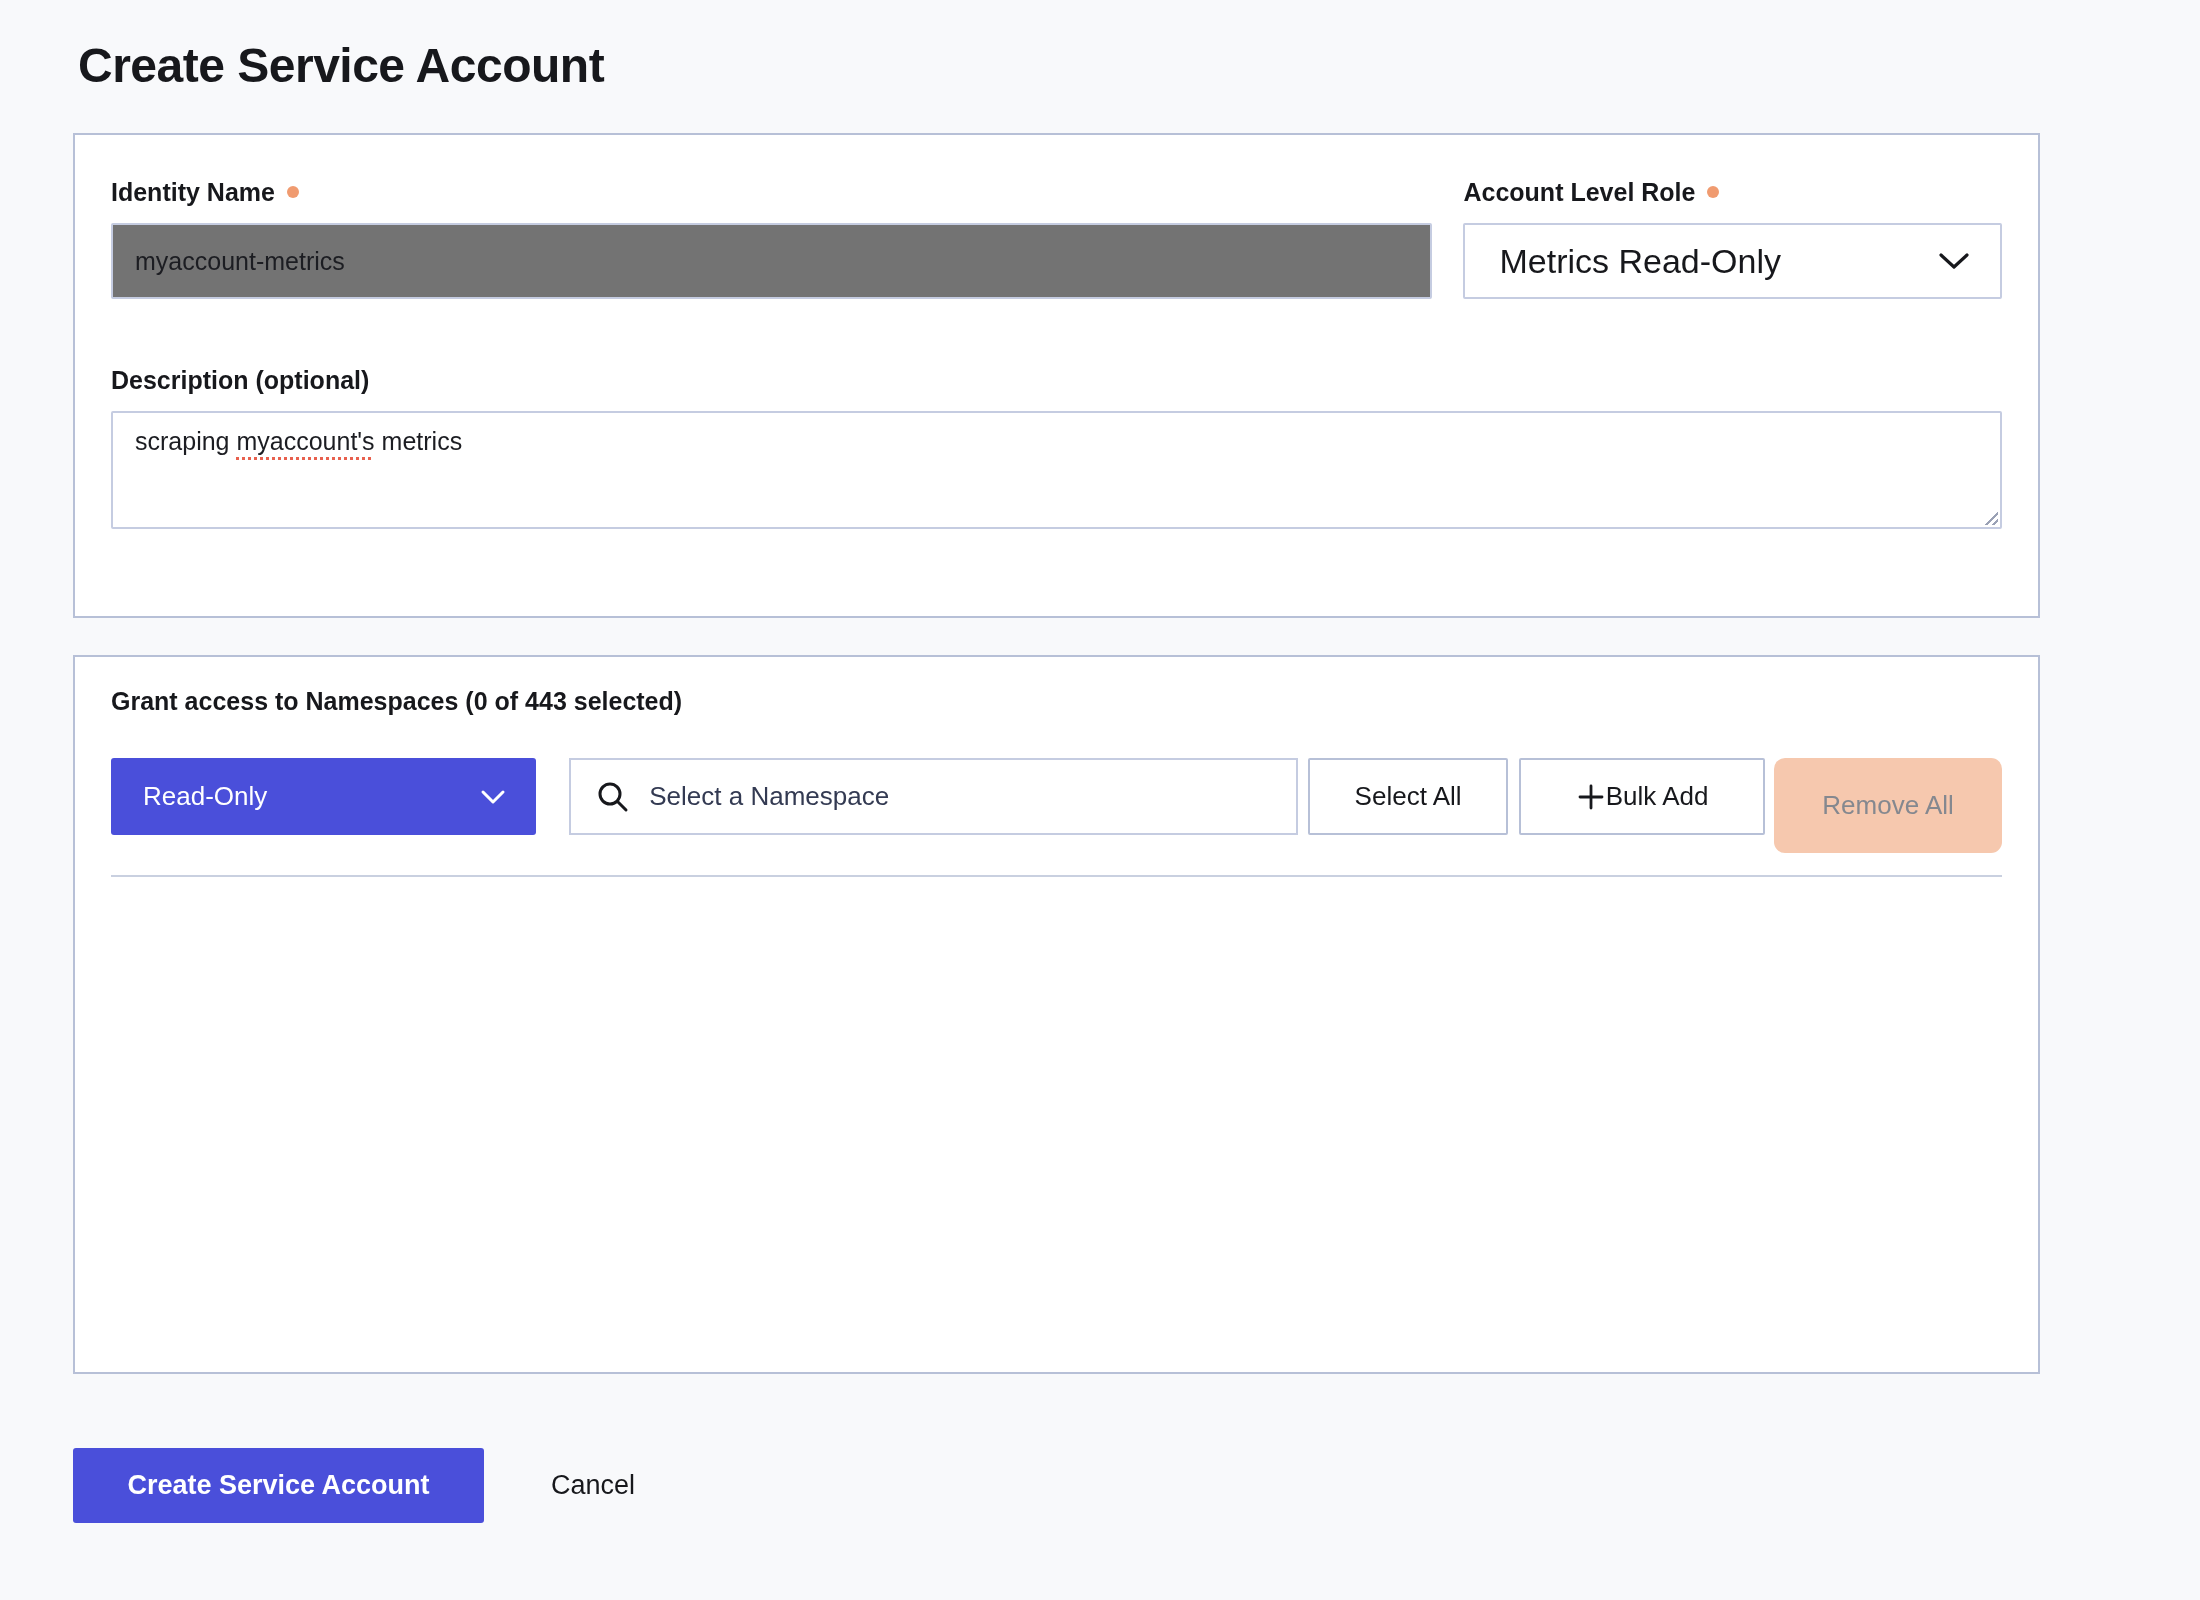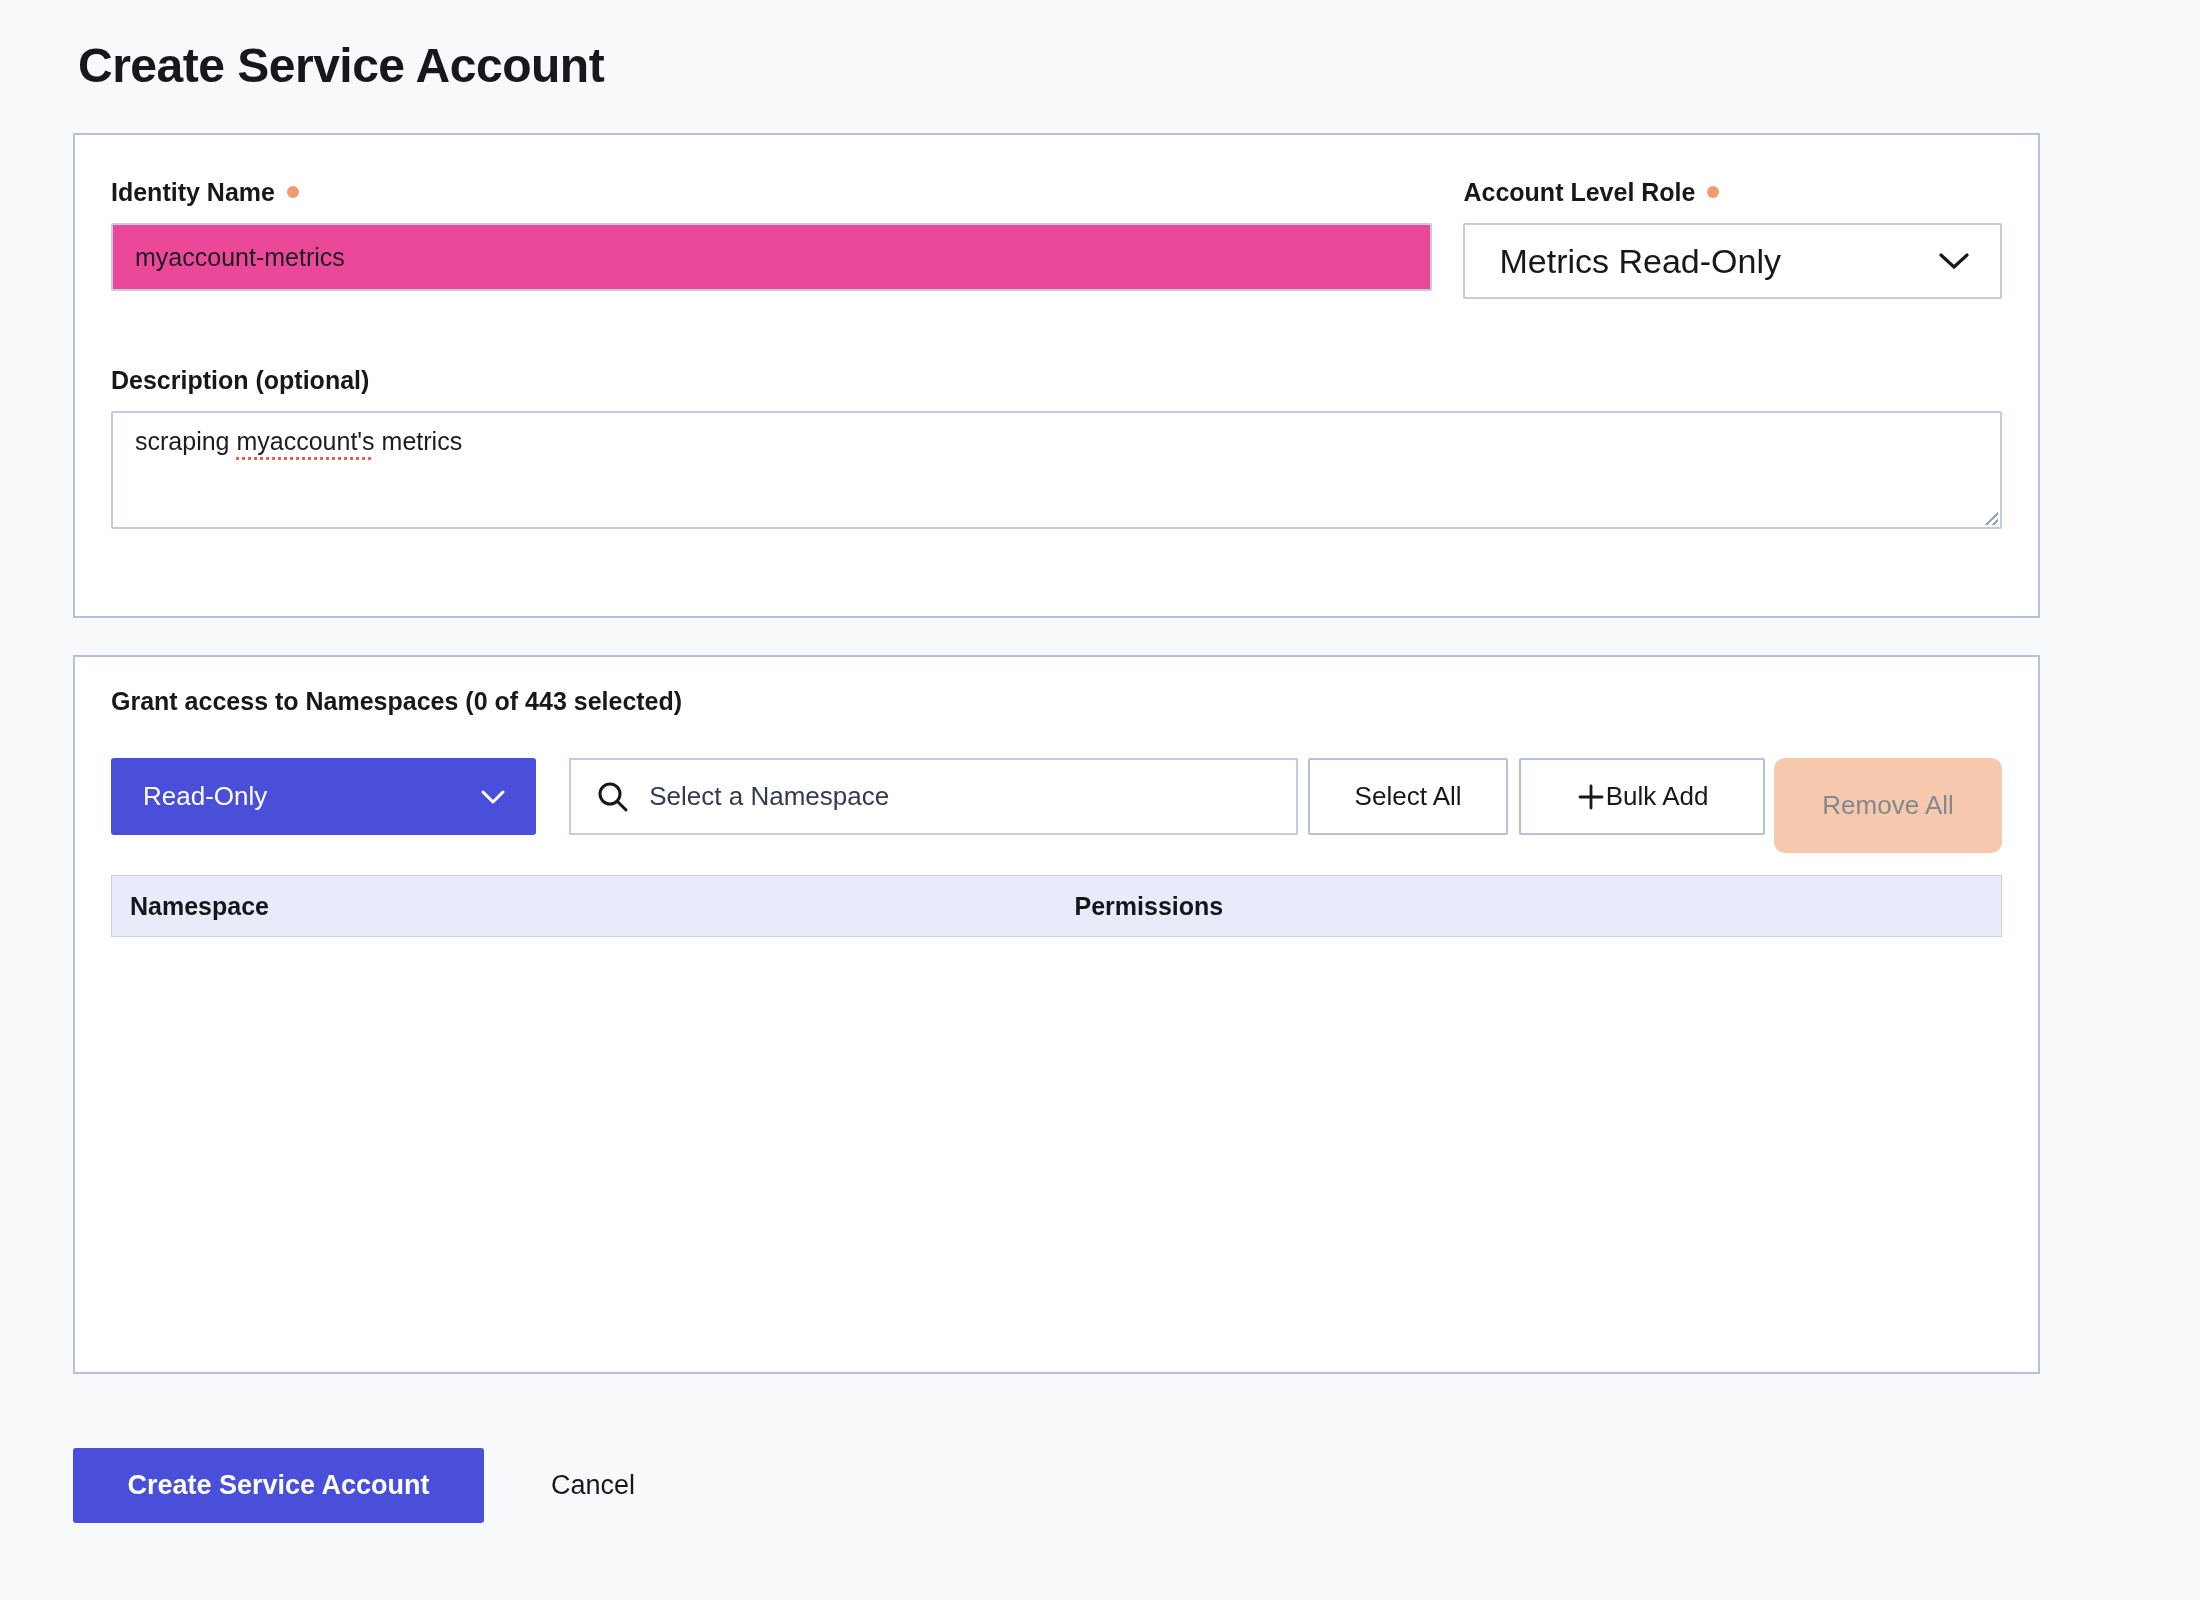--- a/index.html
+++ b/index.html
@@ -32,22 +32,22 @@
   .required-dot {
     width: 12px; height: 12px; border-radius: 50%;
     background: #f09b70; margin-left: 12px; display: inline-block;
   }
 
   .form-row { display: flex; gap: 31px; }
   .col-name { width: 1325px; }
   .col-role { width: 540px; }
 
   .text-input {
-    width: 100%; height: 68px; box-sizing: border-box;
-    border: 2px solid #c5cce1; background: #ec4899; border-radius: 2px;
+    width: 100%; height: 76px; box-sizing: border-box;
+    border: 2px solid #c5cce1; background: #737373; border-radius: 2px;
     font-family: "Liberation Sans", sans-serif;
     font-size: 25px; color: #1c1d22; padding: 0 22px;
     outline: none;
   }
 
   .select-box {
     height: 76px; box-sizing: border-box;
     border: 2px solid #c5cce1; background: #fff; border-radius: 2px;
     display: flex; align-items: center; justify-content: space-between;
     padding: 0 30px 0 34px; cursor: pointer;
@@ -226,24 +226,20 @@
         </span>
         <span>Bulk Add</span>
       </button>
 
       <button class="btn-remove-all">
         <span>Remove All</span>
       </button>
     </div>
 
     <div class="ns-table">
-      <div class="ns-table-header">
-        <div class="ns-col">Namespace</div>
-        <div class="ns-col">Permissions</div>
-      </div>
     </div>
   </div>
 
   <div class="actions-row">
     <button class="btn-submit">
       <span>Create Service Account</span>
     </button>
     <button class="btn-cancel">
       <span>Cancel</span>
     </button>

